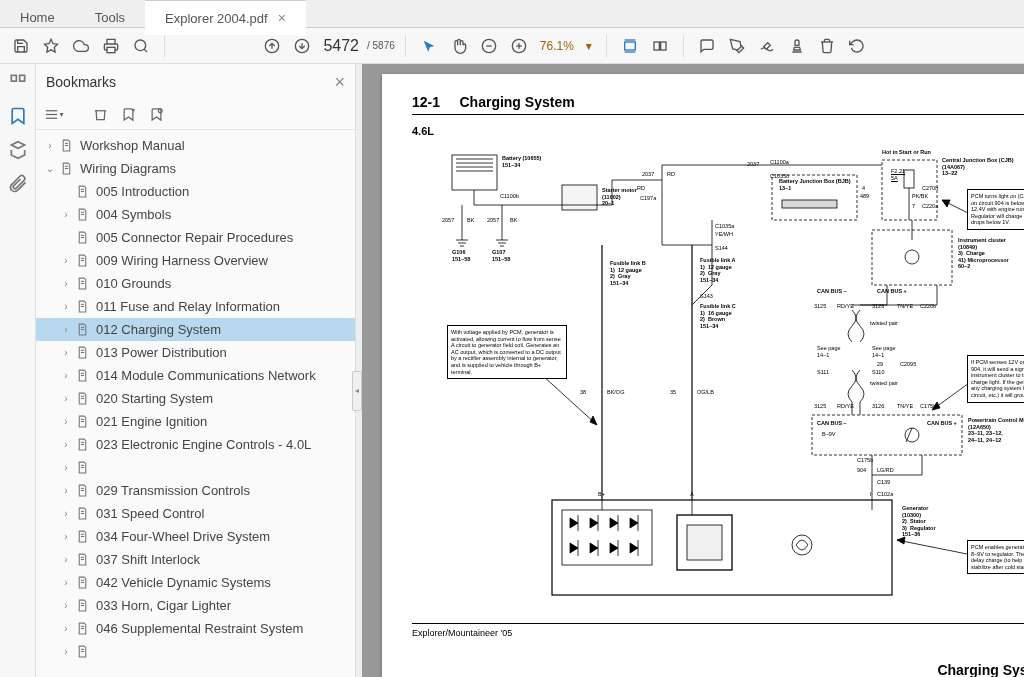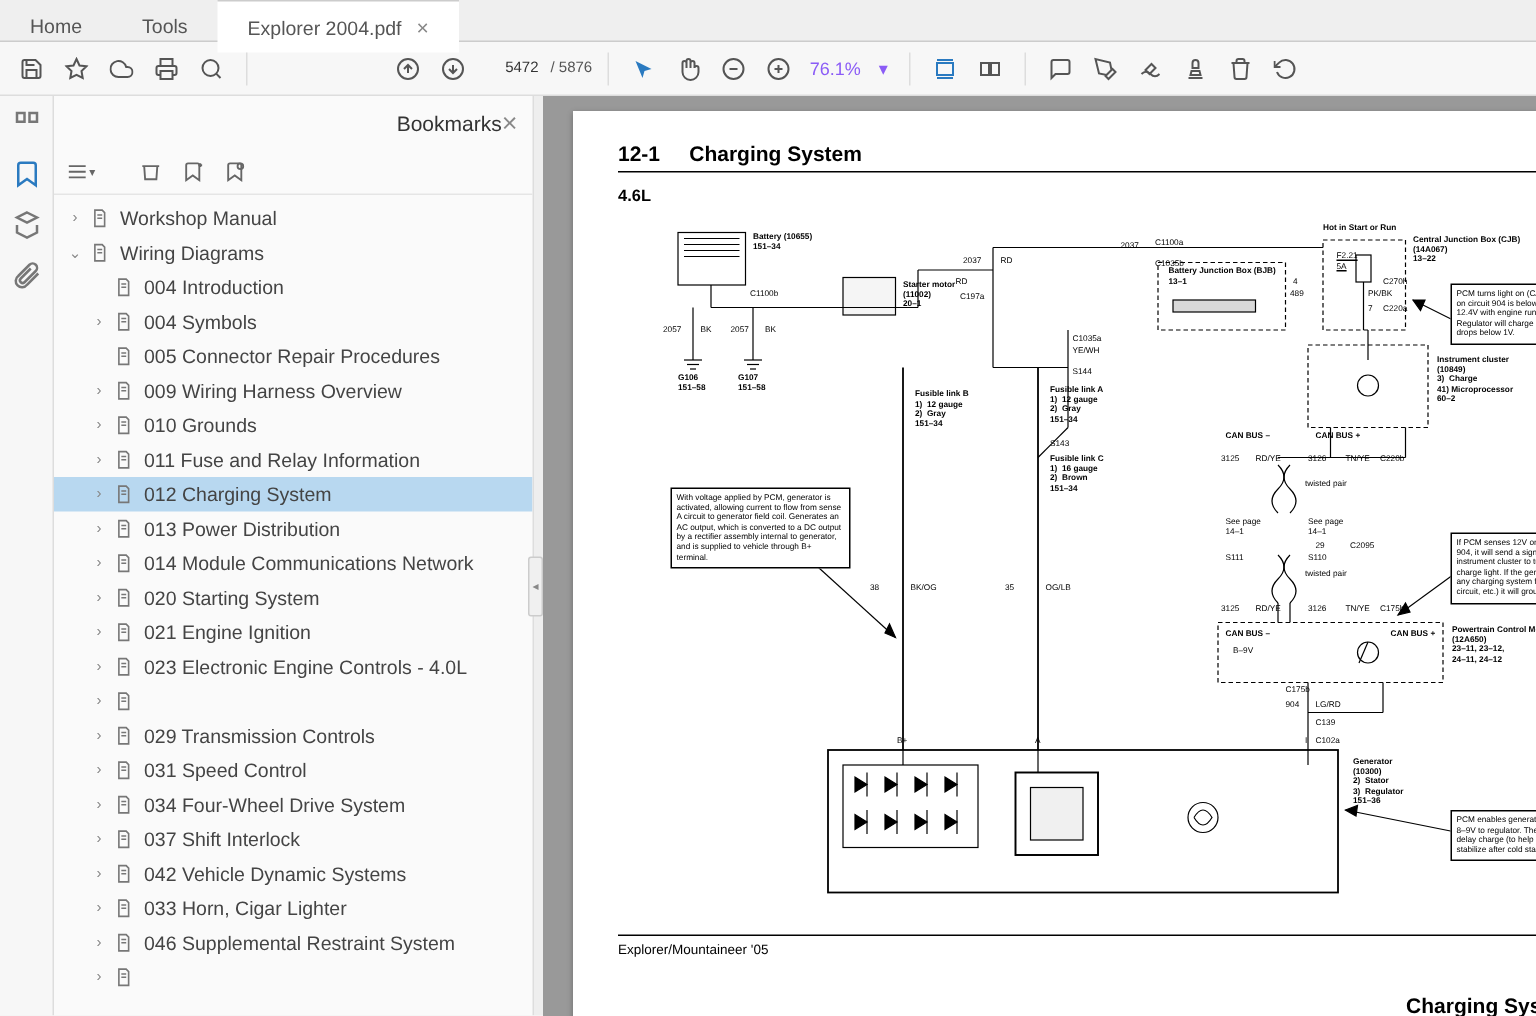--- a/index.html
+++ b/index.html
@@ -5,29 +5,29 @@
 * { margin:0; padding:0; box-sizing:border-box; font-family:"Segoe UI",Arial,sans-serif; }
 body { background:#f5f5f5; width:1024px; height:677px; overflow:hidden; }
 .tabs { height:28px; background:#efefef; display:flex; align-items:stretch; border-bottom:1px solid #ccc; }
 .tab { padding:17px 20px; font-size:13px; display:flex; align-items:center; color:#555; cursor:pointer; }
 .tab.active { background:#fff; border-top:1px solid #ccc; }
 .tab.active .tab-close { margin-left:10px; font-size:14px; color:#888; }
 .toolbar { height:36px; background:#f7f7f7; border-bottom:1px solid #ddd; display:flex; align-items:center; padding:0 8px; gap:4px; }
 .tb-btn { width:26px; height:26px; display:flex; align-items:center; justify-content:center; cursor:pointer; color:#555; border-radius:2px; }
 .tb-btn svg { width:16px; height:16px; }
 .tb-sep { width:1px; height:22px; background:#ddd; margin:0 6px; }
-.page-input { width:40px; font-size:10px; text-align:right; border:none; background:transparent; color:#333; }
+.page-input { width:40px; font-size:16px; text-align:right; border:none; background:transparent; color:#333; }
 .page-total { font-size:10px; color:#555; margin-left:4px; }
-.zoom-txt { font-size:12px; color:#8b5cf6; margin:0 4px; }
+.zoom-txt { font-size:12px; color:#a16207; margin:0 4px; }
 .main { display:flex; height:613px; }
 .sidebar-icons { width:36px; background:#f7f7f7; border-right:1px solid #ddd; display:flex; flex-direction:column; align-items:center; padding-top:8px; gap:14px; }
 .sb-icon { width:20px; height:20px; color:#777; cursor:pointer; display:flex; align-items:center; justify-content:center; }
 .sb-icon.active { color:#2a7ac0; }
 .bookmarks { width:320px; background:#fafafa; border-right:1px solid #ddd; display:flex; flex-direction:column; }
-.bm-header { height:36px; display:flex; align-items:center; padding:0 10px; justify-content:flex-end; }
+.bm-header { height:36px; display:flex; align-items:center; padding:0 10px; justify-content:space-between; }
 .bm-title { font-size:14px; color:#333; }
 .bm-close { font-size:18px; color:#888; cursor:pointer; }
 .bm-tools { height:30px; display:flex; align-items:center; padding:0 8px; gap:8px; border-bottom:1px solid #e5e5e5; }
 .bm-tool { width:20px; height:20px; color:#666; cursor:pointer; display:flex; align-items:center; justify-content:center; }
 .bm-tool svg { width:15px; height:15px; }
 .bm-tree { flex:1; overflow-y:auto; padding:4px 0; font-size:13px; }
 .bm-item { display:flex; align-items:center; height:23px; padding-left:8px; cursor:pointer; color:#444; white-space:nowrap; }
 .bm-item.selected { background:#b8d8f0; }
 .bm-chevron { width:12px; text-align:center; color:#888; font-size:10px; margin-right:2px; }
 .bm-icon { width:16px; height:16px; margin-right:6px; display:flex; align-items:center; justify-content:center; color:#777; }
@@ -265,21 +265,21 @@
         </div>
         <div class="bm-item" style="padding-left: 24px;">
           <span class="bm-chevron"></span>
           <span class="bm-icon">
             <svg viewBox="0 0 24 24" fill="none" stroke="currentColor" stroke-width="2">
               <path d="M6 2h9l3 3v17H6z"></path>
               <line x1="9" y1="8" x2="15" y2="8"></line>
               <line x1="9" y1="12" x2="15" y2="12"></line>
             </svg>
           </span>
-          <span>004 Introduction</span>
+          <span>005 Introduction</span>
         </div>
         <div class="bm-item" style="padding-left: 24px;">
           <span class="bm-chevron">›</span>
           <span class="bm-icon">
             <svg viewBox="0 0 24 24" fill="none" stroke="currentColor" stroke-width="2">
               <path d="M6 2h9l3 3v17H6z"></path>
               <line x1="9" y1="8" x2="15" y2="8"></line>
               <line x1="9" y1="12" x2="15" y2="12"></line>
             </svg>
           </span>

